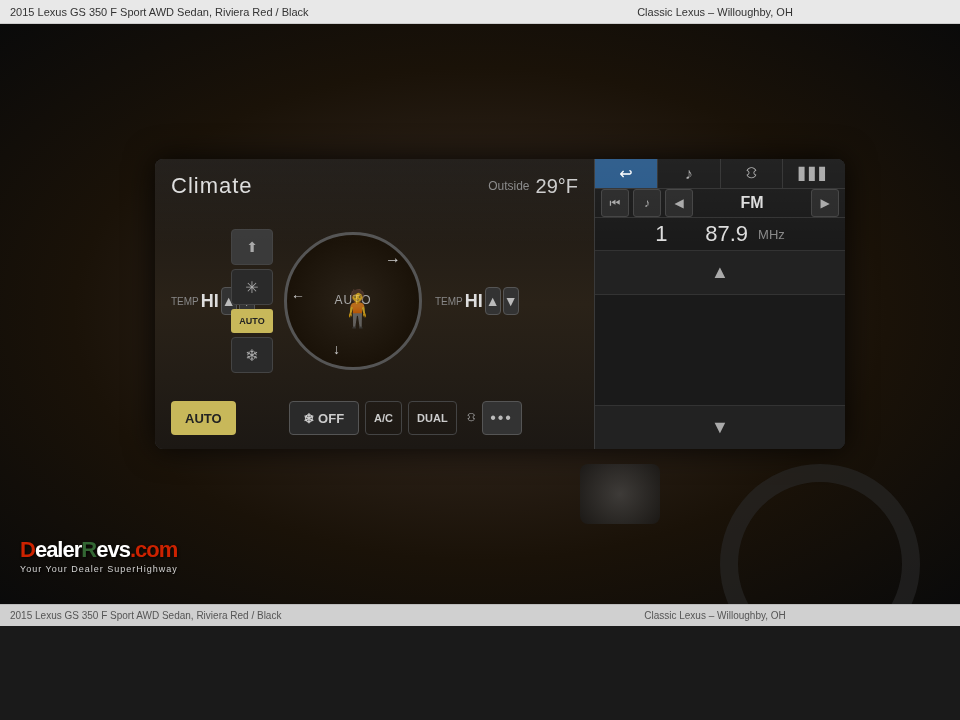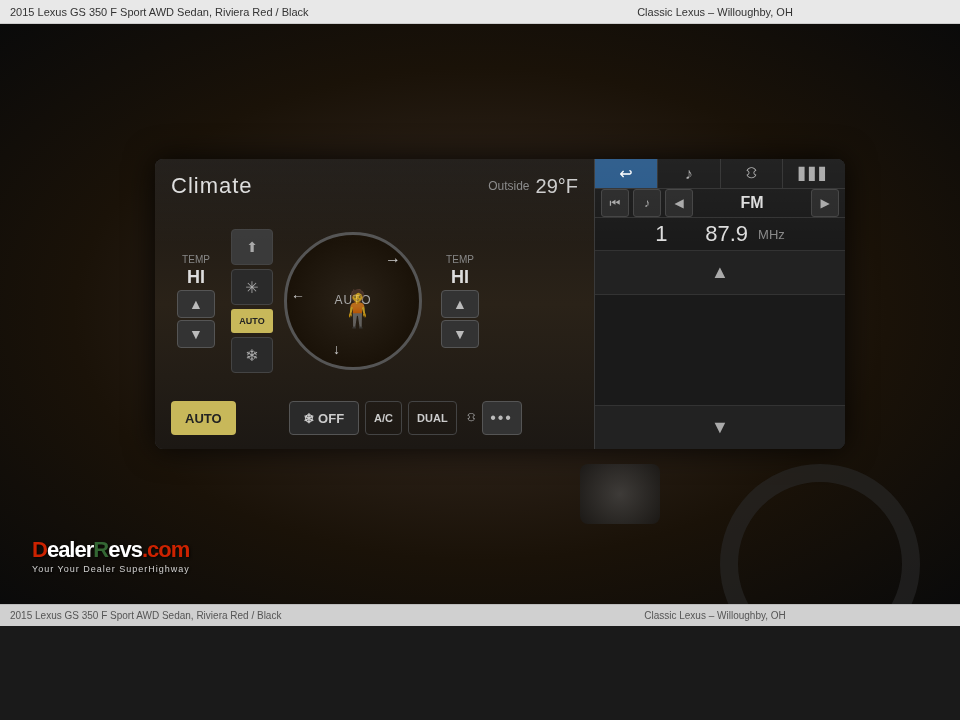--- a/index.html
+++ b/index.html
@@ -111,21 +111,21 @@
     .climate-controls {
       display: flex;
       align-items: center;
       gap: 8px;
       flex: 1;
     }
 
     
     .temp-control {
       display: flex;
-      flex-direction: column;
+      flex-direction: row;
       align-items: center;
       gap: 2px;
       width: 50px;
     }
 
     .temp-label {
       font-size: 10px;
       color: #888;
       text-align: center;
       line-height: 1.1;
@@ -482,21 +482,21 @@
     }
     .bottom-bar .center {
       flex: 1;
       text-align: center;
     }
 
     
     .watermark {
       position: absolute;
       bottom: 30px;
-      left: 32px;
+      left: 20px;
       display: flex;
       flex-direction: column;
       align-items: flex-start;
     }
 
     .watermark-logo {
       display: flex;
       align-items: baseline;
       gap: 0;
     }

